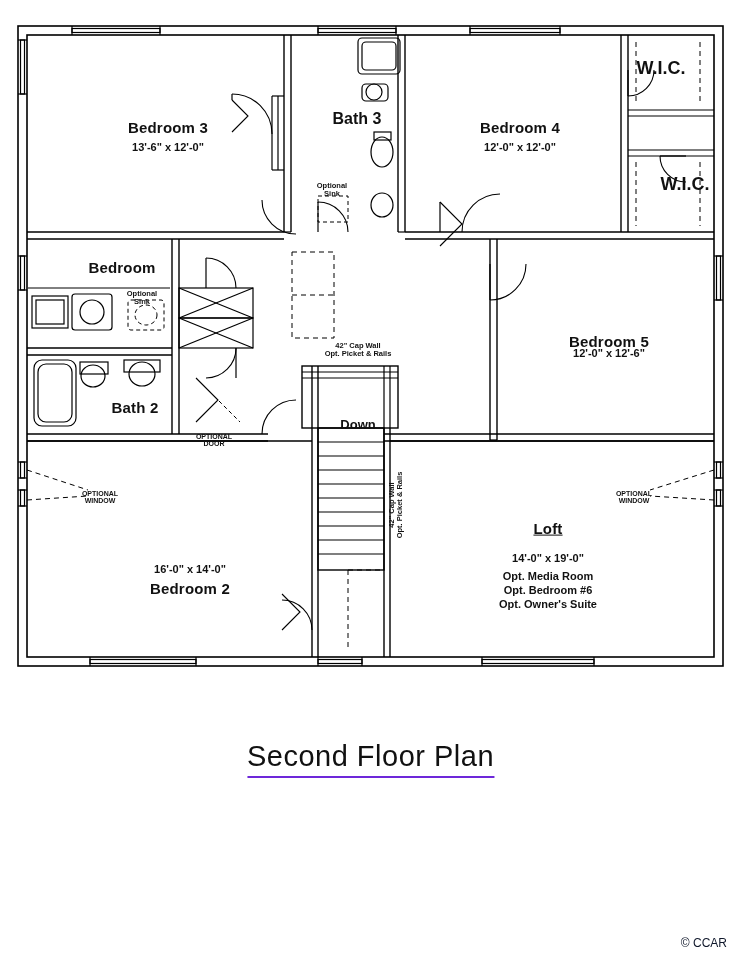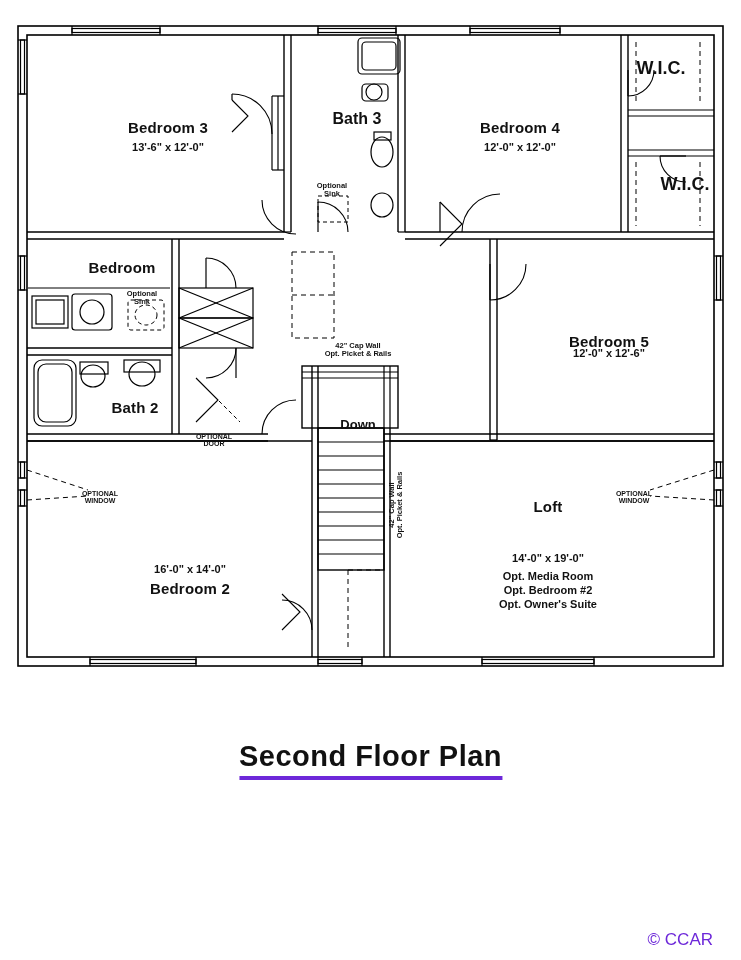--- a/index.html
+++ b/index.html
@@ -60,33 +60,33 @@
   }
   .rot-ccw {
     transform: translate(-50%, -50%) rotate(-90deg);
   }
   .title {
     position: absolute;
     left: 50%;
     top: 740px;
     transform: translateX(-50%);
     font-size: 29px;
-    font-weight: bold;
+    font-weight: normal;
     letter-spacing: 0.5px;
     color: #111111;
     padding-bottom: 3px;
-    border-bottom: 4px solid #6d28d9;
+    border-bottom: 2px solid #6d28d9;
     white-space: pre;
   }
   .credit {
     position: absolute;
-    right: 28px;
+    right: 14px;
     bottom: 10px;
-    font-size: 17px;
-    color: #6d28d9;
+    font-size: 12px;
+    color: #0f172a;
     white-space: pre;
   }
 </style>
 </head>
 <body>
 
 <svg id="plan" viewBox="0 0 741 960" xmlns="http://www.w3.org/2000/svg">
   <g fill="none" stroke="#000000" stroke-width="1.2">
 
     <rect x="18" y="26" width="705" height="640" stroke-width="1.6"></rect>
@@ -329,24 +329,24 @@
 
 <div class="lbl room-name" style="left:122px; top:268px;">Bedroom</div>
 <div class="lbl room-name" style="left:135px; top:408px;">Bath 2</div>
 
 <div class="lbl room-name" style="left:609px; top:334px;margin-top:8px;">Bedroom 5</div>
 <div class="lbl room-dim" style="left:609px; top:353px;">12'-0" x 12'-6"</div>
 
 <div class="lbl room-name" style="left:190px; top:550px;margin-top:39px;">Bedroom 2</div>
 <div class="lbl room-dim" style="left:190px; top:569px;">16'-0" x 14'-0"</div>
 
-<div class="lbl room-name" style="left:548px; top:507px;">Loft</div>
+<div class="lbl room-name" style="left:548px; top:529px;text-decoration:underline;">Loft</div>
 <div class="lbl room-dim" style="left:548px; top:558px;">14'-0" x 19'-0"</div>
 <div class="lbl opt-list" style="left:548px; top:591px;">Opt. Media Room
-Opt. Bedroom #2
+Opt. Bedroom #6
 Opt. Owner's Suite</div>
 
 <div class="lbl tiny-note" style="left:332px; top:190px;">Optional
 Sink</div>
 <div class="lbl tiny-note" style="left:142px; top:298px;">Optional
 Sink</div>
 <div class="lbl tiny-note" style="left:358px; top:350px;">42" Cap Wall
 Opt. Picket &amp; Rails</div>
 <div class="lbl tiny-note" style="left:358px; top:425px; font-size:13px;">Down</div>
 <div class="lbl tiny" style="left:214px; top:440px;">OPTIONAL

